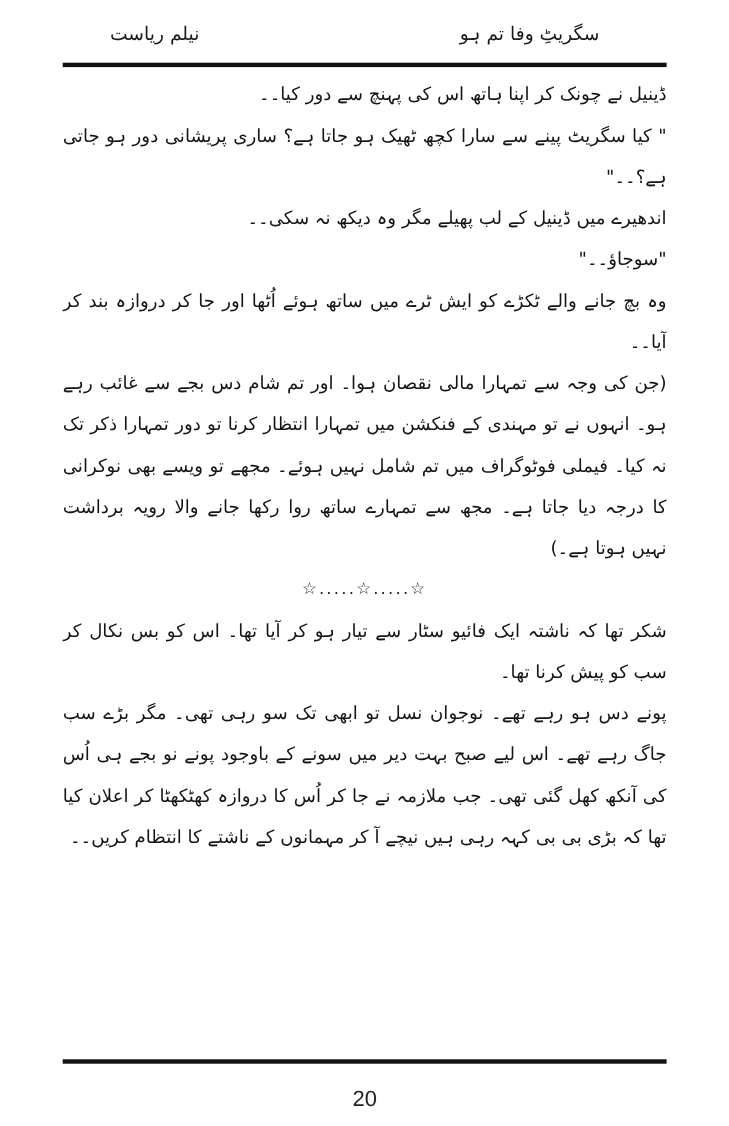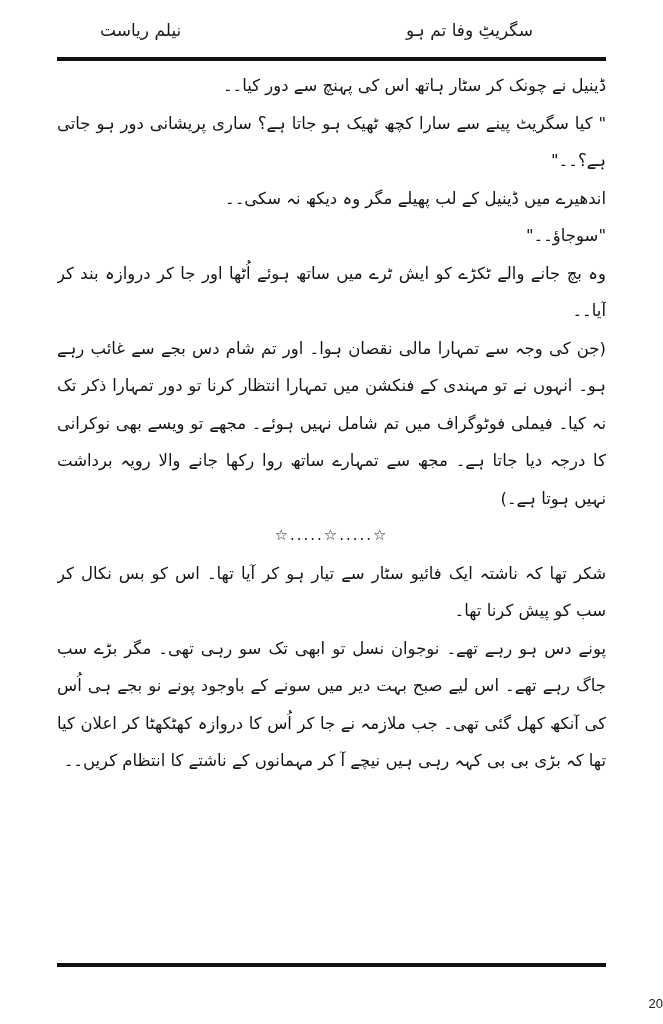--- a/index.html
+++ b/index.html
@@ -10,21 +10,21 @@
     background: #ffffff;
     color: #131313;
     font-family: "DejaVu Sans", sans-serif;
     overflow: hidden;
     box-sizing: border-box;
   }
   .page-header {
     position: absolute;
     top: 20px;
     left: 100px;
-    right: 130px;
+    right: 118px;
     display: flex;
     justify-content: space-between;
     align-items: flex-end;
     direction: ltr;
     font-size: 17px;
     color: #1a1a1a;
   }
   .page-header .title { font-size: 17px; }
   .page-header .author { font-size: 17px; }
   .rule {
@@ -58,41 +58,41 @@
     text-align: center;
     direction: ltr;
     letter-spacing: 2px;
     color: #222222;
   }
   .page-number {
     position: absolute;
     bottom: 13px;
     left: 0;
     width: 100%;
-    text-align: right;
+    text-align: center;
     font-family: "Liberation Sans", sans-serif;
-    font-size: 13px;
+    font-size: 20px;
     color: #222222;
     margin-top: 24px;
   }
 </style>
 </head>
 <body>
 
 <div class="page">
 
   <header class="page-header">
     <span class="author">نیلم ریاست</span>
     <span class="title">سگریٹِ وفا تم ہو</span>
   </header>
 
   <div class="rule top"></div>
 
   <main class="page-body">
-    <p>ڈینیل نے چونک کر سٹار ہاتھ اس کی پہنچ سے دور کیا۔۔</p>
+    <p>ڈینیل نے چونک کر اپنا ہاتھ اس کی پہنچ سے دور کیا۔۔</p>
     <p>" کیا سگریٹ پینے سے سارا کچھ ٹھیک ہو جاتا ہے؟ ساری پریشانی دور ہو جاتی ہے؟۔۔"</p>
     <p>اندھیرے میں ڈینیل کے لب پھیلے مگر وہ دیکھ نہ سکی۔۔</p>
     <p>"سوجاؤ۔۔"</p>
     <p>وہ بچ جانے والے ٹکڑے کو ایش ٹرے میں ساتھ ہوئے اُٹھا اور جا کر دروازہ بند کر آیا۔۔</p>
     <p>(جن کی وجہ سے تمہارا مالی نقصان ہوا۔ اور تم شام دس بجے سے غائب رہے ہو۔ انہوں نے تو مہندی کے فنکشن میں تمہارا انتظار کرنا تو دور تمہارا ذکر تک نہ کیا۔ فیملی فوٹوگراف میں تم شامل نہیں ہوئے۔ مجھے تو ویسے بھی نوکرانی کا درجہ دیا جاتا ہے۔ مجھ سے تمہارے ساتھ روا رکھا جانے والا رویہ برداشت نہیں ہوتا ہے۔)</p>
 
     <div class="scene-divider">☆.....☆.....☆</div>
 
     <p>شکر تھا کہ ناشتہ ایک فائیو سٹار سے تیار ہو کر آیا تھا۔ اس کو بس نکال کر سب کو پیش کرنا تھا۔</p>
     <p>پونے دس ہو رہے تھے۔ نوجوان نسل تو ابھی تک سو رہی تھی۔ مگر بڑے سب جاگ رہے تھے۔ اس لیے صبح بہت دیر میں سونے کے باوجود پونے نو بجے ہی اُس کی آنکھ کھل گئی تھی۔ جب ملازمہ نے جا کر اُس کا دروازہ کھٹکھٹا کر اعلان کیا تھا کہ بڑی بی بی کہہ رہی ہیں نیچے آ کر مہمانوں کے ناشتے کا انتظام کریں۔۔</p>

